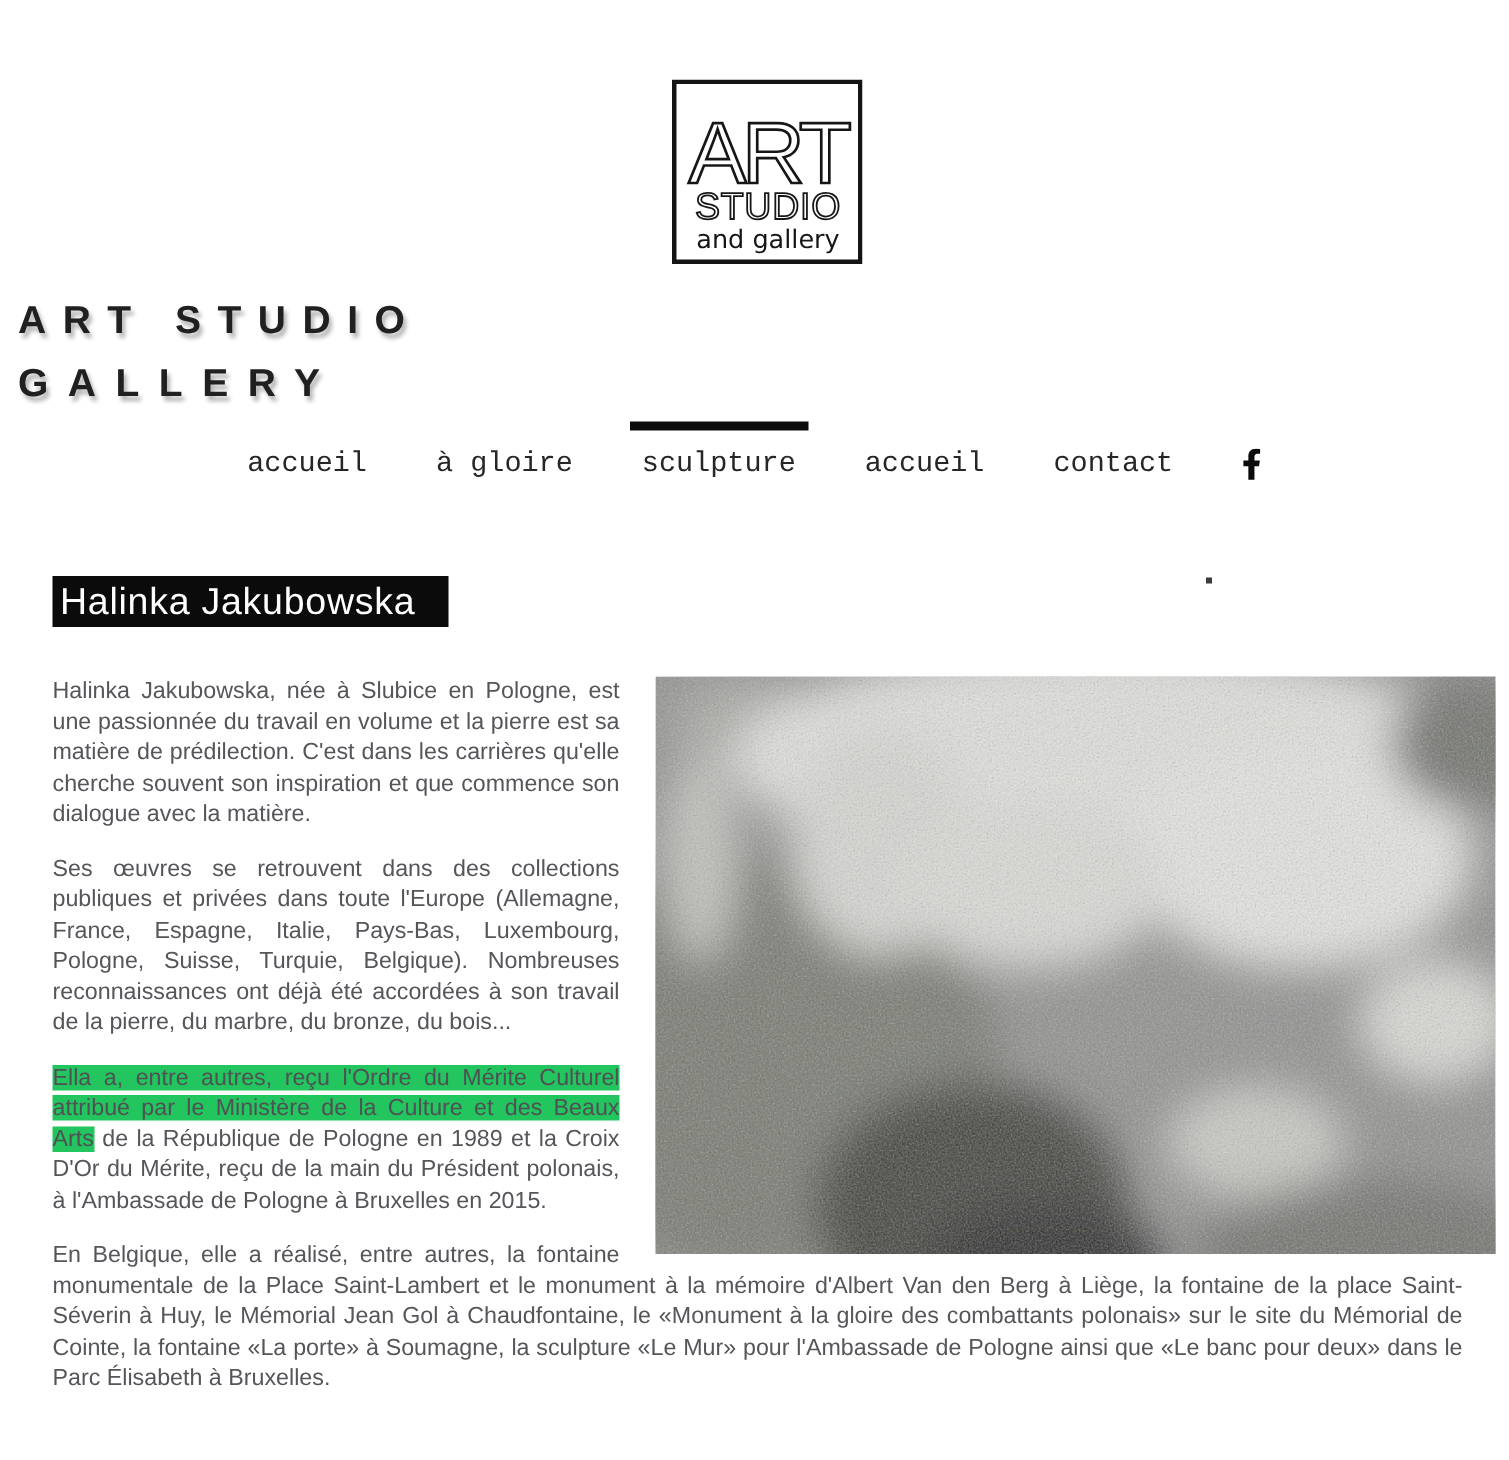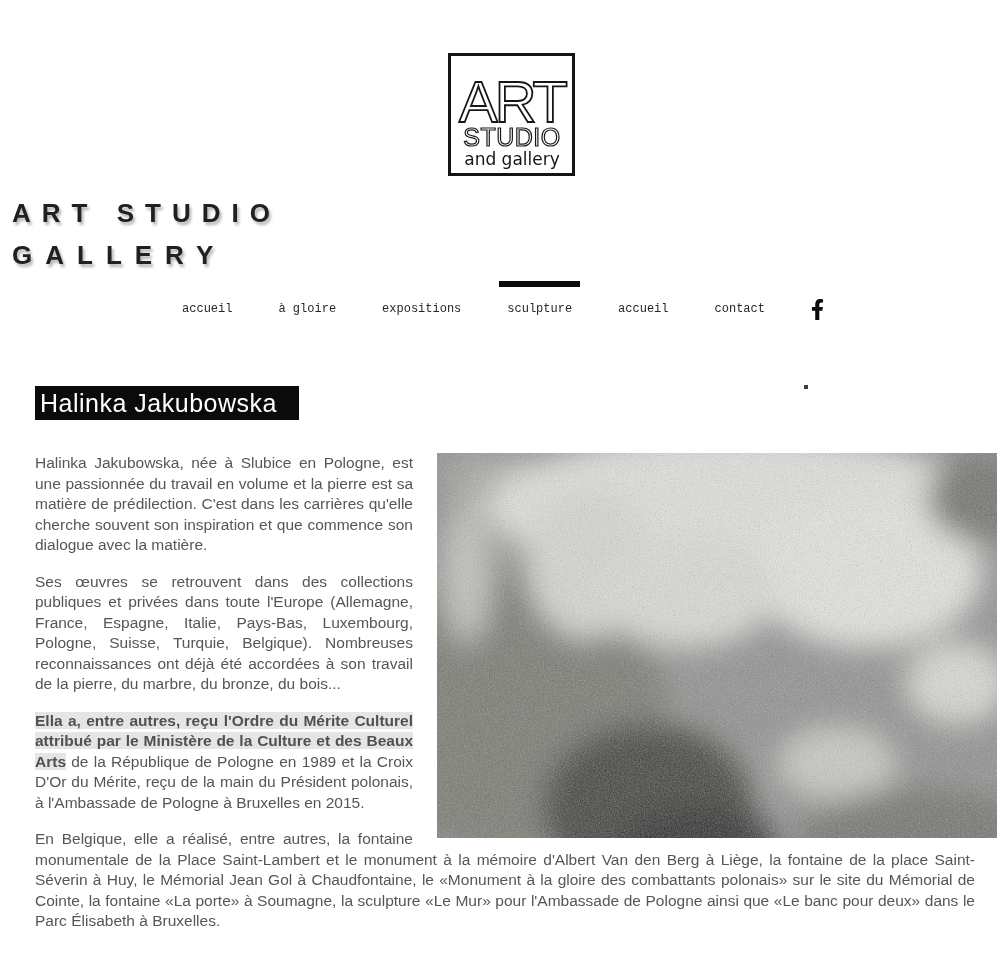--- a/index.html
+++ b/index.html
@@ -27,21 +27,21 @@
   }
   .site-name.second{margin-top:12px;letter-spacing:13px;}
   
   .main-nav{
     margin-top:11px;
     display:flex;justify-content:center;align-items:flex-start;gap:30px;
   }
   .main-nav a{
     display:inline-block;
     font-family:"Liberation Mono", monospace;
-    font-size:12px;line-height:20px;
+    font-size:19px;line-height:20px;
     color:#262626;text-decoration:none;
     padding:12px 8px 0 8px;
     border-top:6px solid transparent;
     cursor:pointer;
   }
   .main-nav a.active{border-top:6px solid #0b0b0b;}
   .fb-link{display:inline-block;padding:10px 0 0 4px;cursor:pointer;}
   
   .main-area{width:940px;margin:0 0 0 35px;}
   .artist-title{
@@ -60,21 +60,21 @@
     display:block;
     cursor:pointer;
   }
   .content p{
     margin:0 0 16px 0;
     text-align:justify;
     color:#54565a;
     font-size:15.5px;line-height:20.5px;
   }
   .content p.last{margin-bottom:0;}
-  mark.hl{background:#e5e5e5;color:#4f5154;font-weight:bold;}
+  mark.hl{background:#22c55e;color:#4f5154;}
   .stray-dot{
     position:absolute;left:804px;top:385px;
     width:4px;height:4px;background:#1a1a1a;opacity:.85;
   }
 </style>
 </head>
 <body>
 
 <div class="page">
 
@@ -88,21 +88,20 @@
         <text x="64" y="112" text-anchor="middle" font-family="DejaVu Sans, sans-serif" font-size="17" fill="#161616">and gallery</text>
       </svg>
     </a>
 
     <div class="site-name">ART STUDIO</div>
     <div class="site-name second">GALLERY</div>
 
     <nav class="main-nav">
       <a>accueil</a>
       <a>à gloire</a>
-      <a>expositions</a>
       <a class="active">sculpture</a>
       <a>accueil</a>
       <a>contact</a>
       <a class="fb-link">
         <svg viewBox="0 0 320 512" width="13" height="21">
           <path fill="#0b0b0b" d="M279.14 288l14.22-92.66h-88.91v-60.13c0-25.35 12.42-50.06 52.24-50.06h40.42V6.26S260.43 0 225.36 0c-73.22 0-121.08 44.38-121.08 124.72v70.62H22.89V288h81.39v224h100.17V288z"></path>
         </svg>
       </a>
     </nav>
   </header>

